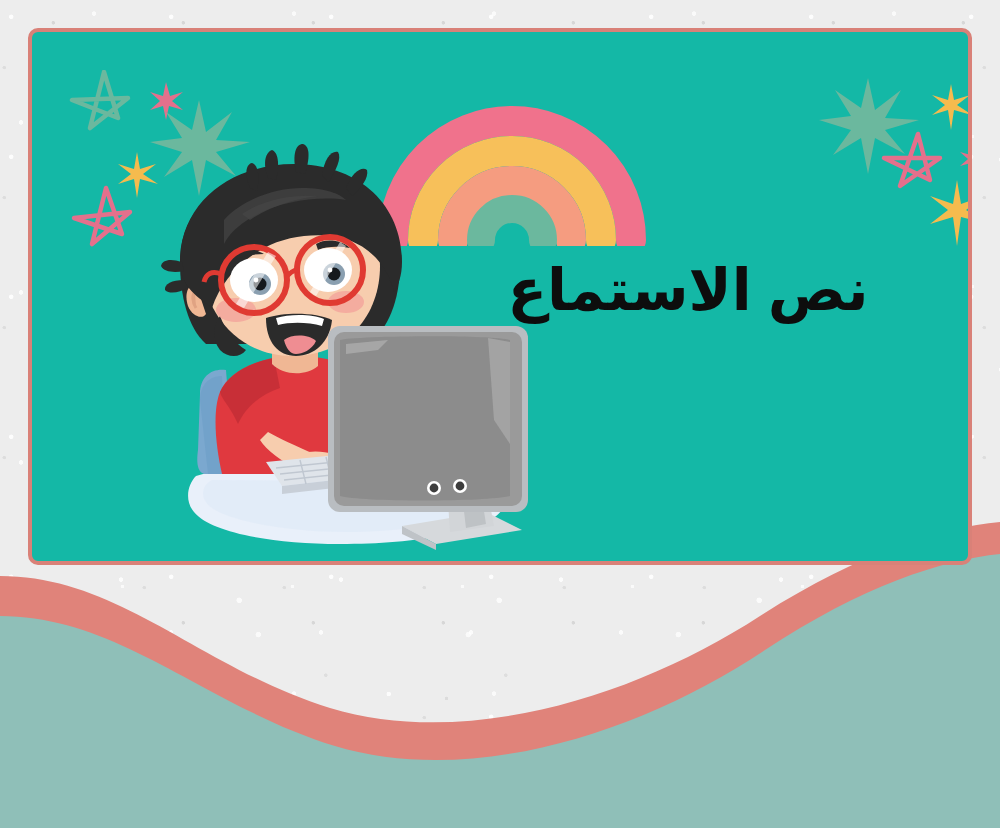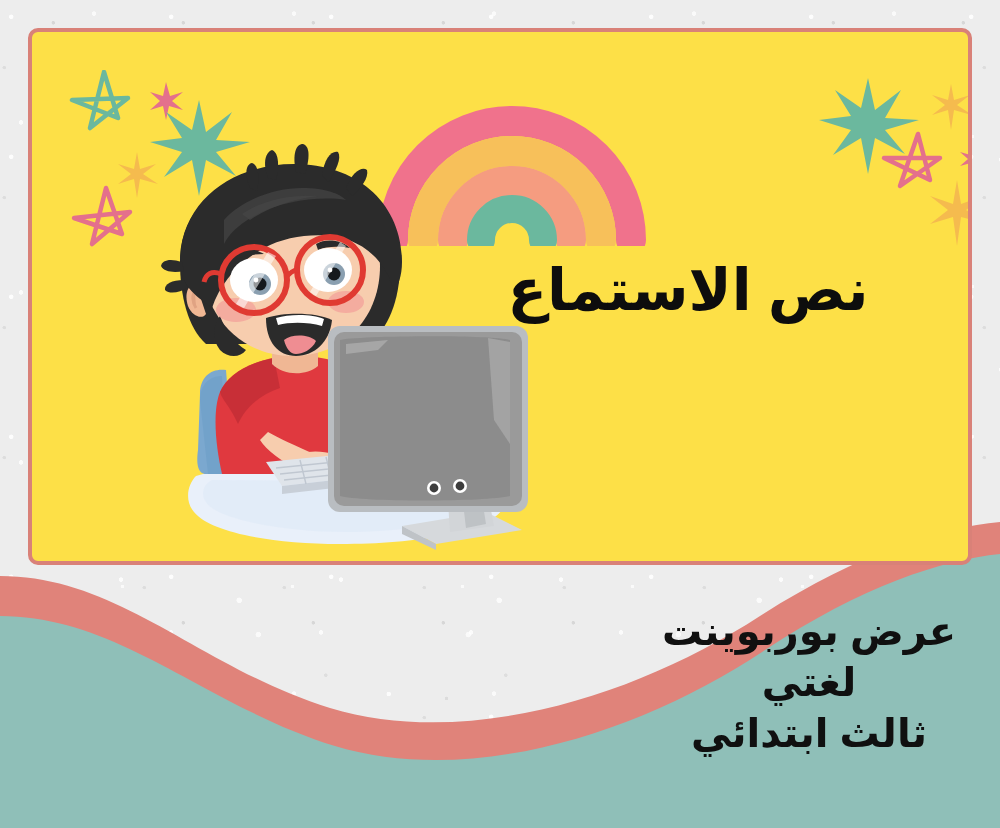--- a/index.html
+++ b/index.html
@@ -49,21 +49,21 @@
     height: 330px;
   }
 
   
   .card {
     position: absolute;
     left: 28px;
     top: 28px;
     width: 944px;
     height: 537px;
-    background: #fde047;
+    background: #14b8a6;
     border: 4px solid #d98178;
     border-radius: 10px;
     box-sizing: border-box;
     overflow: hidden;
   }
 
   
   .title {
     position: absolute;
     right: 60px;
@@ -295,19 +295,14 @@
           <circle cx="284" cy="344" r="4.4" fill="#3d3d3d"></circle>
         <circle cx="310" cy="342" r="7" fill="#ffffff"></circle>
           <circle cx="310" cy="342" r="4.4" fill="#3d3d3d"></circle>
       </g>
     </svg>
 
     <div class="title">نص الاستماع</div>
 
   </div>
 
-  <div class="caption">
-    <div>عرض بوربوينت</div>
-    <div>لغتي</div>
-    <div>ثالث ابتدائي</div>
-  </div>
 
 </div>
 
 </body></html>

